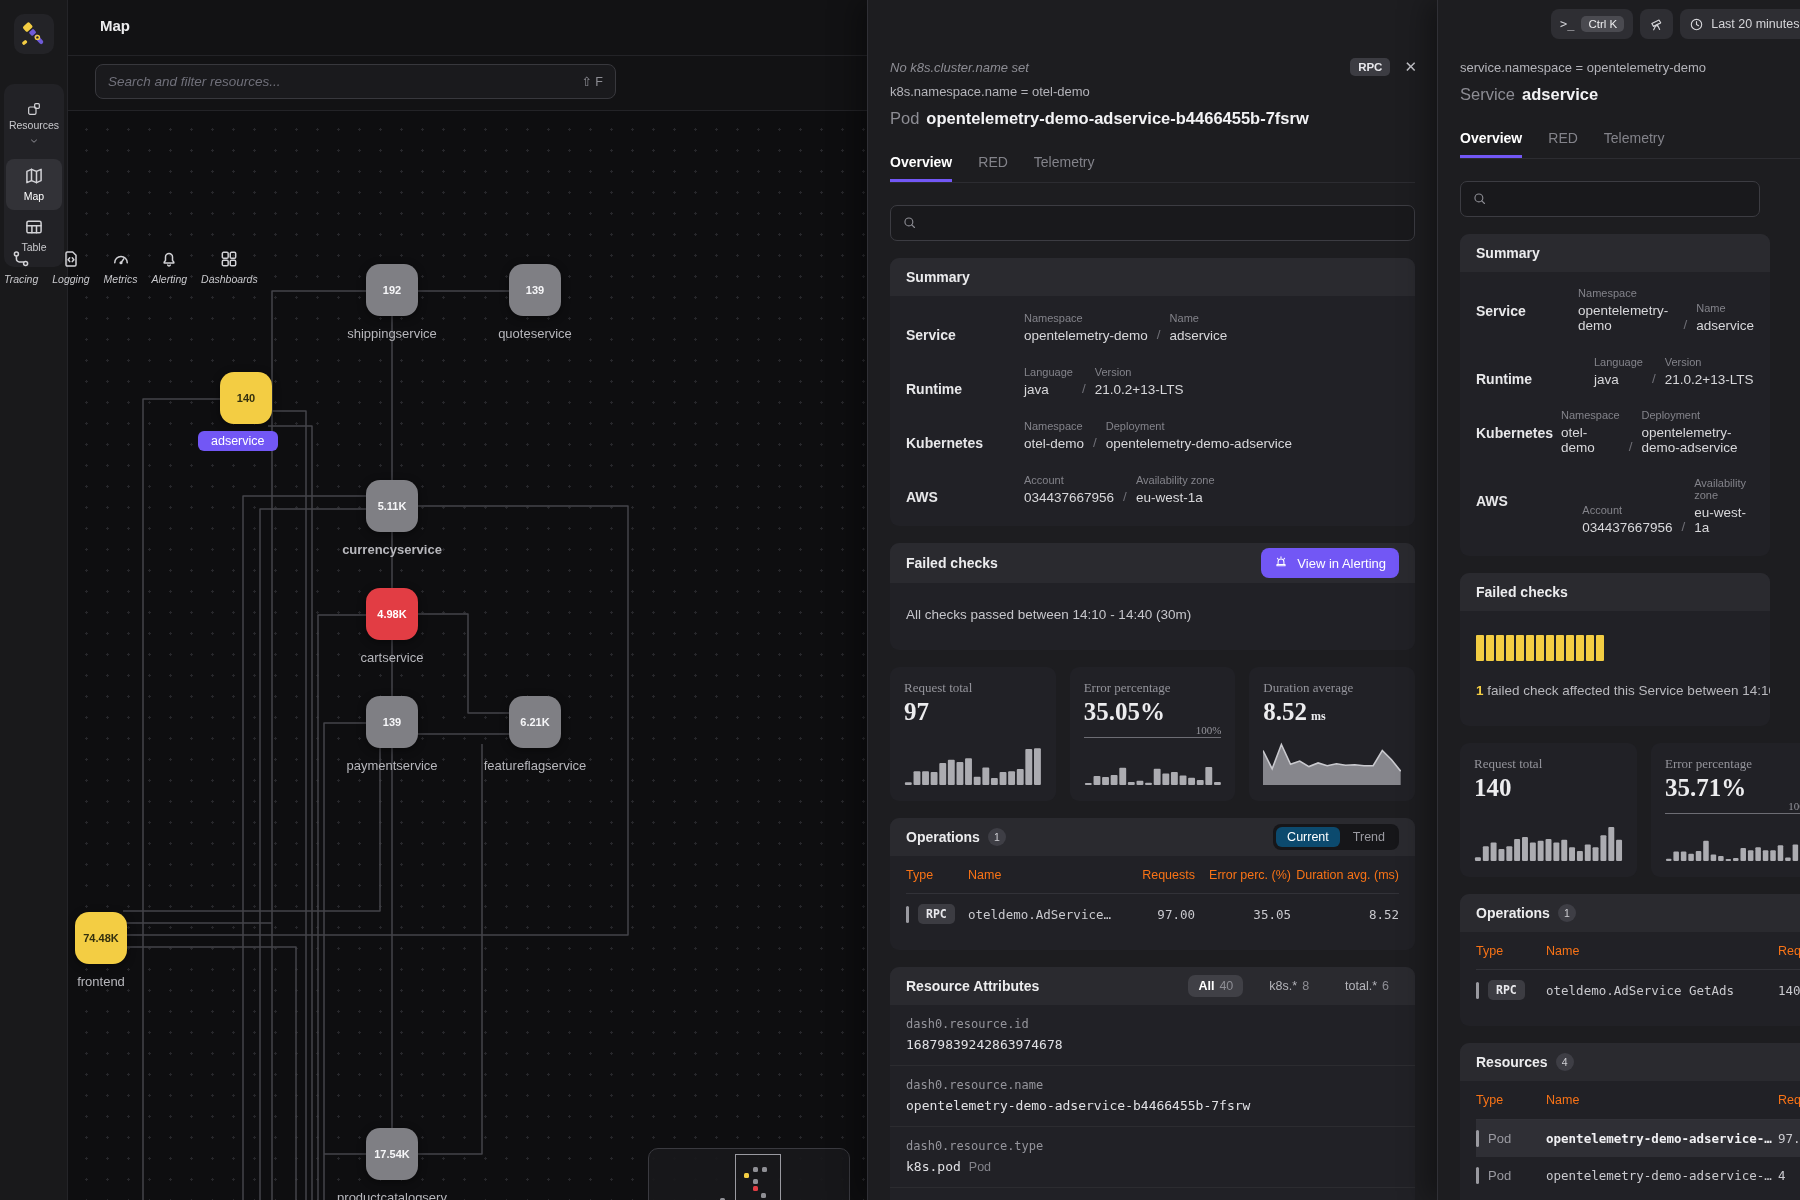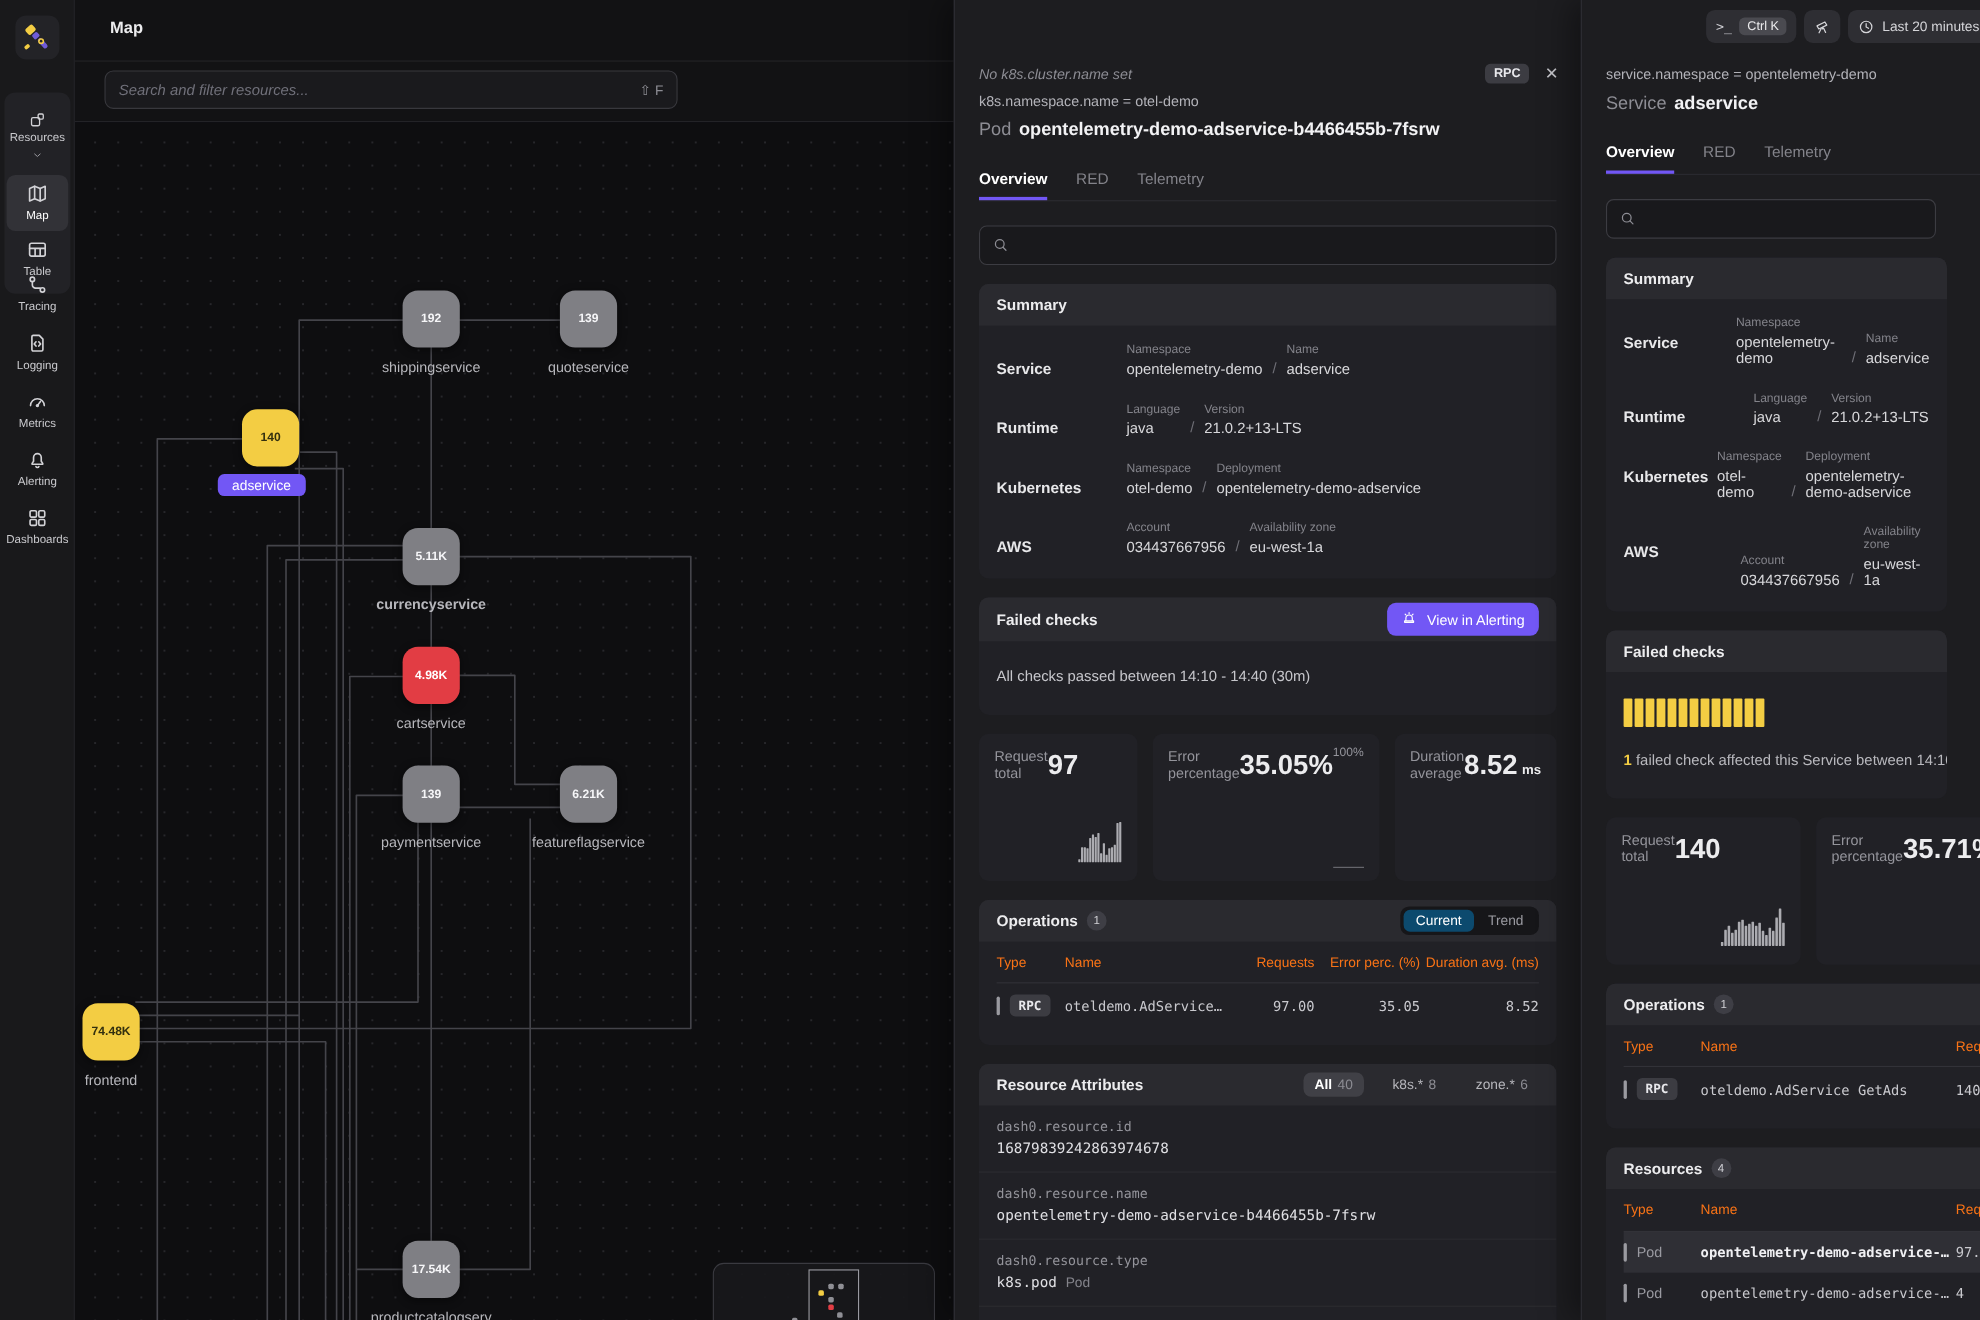--- a/index.html
+++ b/index.html
@@ -16,21 +16,21 @@
     background:#222226; padding:8px 2px 6px; }
   .nav-item { display:flex; flex-direction:column; align-items:center; gap:4px;
     padding:7px 0 8px; border-radius:8px; color:#d2d2d6; cursor:pointer; }
   .nav-item .lbl { font-size:10.5px; color:#c9c9cd; }
   .nav-item svg { width:20px; height:20px; }
   .nav-item.sel { background:#323237; }
   .nav-item.sel .lbl { color:#fff; }
   .chev { height:10px; display:flex; justify-content:center; color:#9a9aa0; }
   .chev svg { width:12px; height:12px; }
   .side-list { position:absolute; left:4px; top:242px; width:60px; display:flex;
-    flex-direction:column; gap:2px; }
+    flex-direction:row; gap:14px;font-style:italic; }
 
   
   .topbar-title { position:absolute; left:100px; top:17px; font-size:15px; font-weight:700; z-index:5; }
   .topbar-line { position:absolute; left:68px; top:55px; width:799px; height:1px; background:#232327; z-index:5; }
   .toolbar-line { position:absolute; left:68px; top:110px; width:799px; height:1px; background:#232327; z-index:5; }
   .searchbar { position:absolute; left:95px; top:64px; width:521px; height:35px; z-index:6;
     background:#1a1a1d; border:1px solid #38383d; border-radius:8px;
     display:flex; align-items:center; padding:0 12px; }
   .searchbar input { flex:1; background:transparent; border:none; outline:none;
     font-style:italic; font-size:13.5px; color:#d5d5d9; font-family:"Liberation Sans",sans-serif; }
@@ -109,21 +109,21 @@
     font-family:"Liberation Sans",sans-serif; }
   .btn-purple svg { width:14px; height:14px; }
   .failed-msg { font-size:13.5px; color:#c6c6cb; padding:10px 0 12px; }
   .strip { display:flex; gap:2px; margin:10px 0 22px; }
   .strip i { width:8px; height:26px; background:#f3cd43; border-radius:1px; }
   .fmsg2 { font-size:13.5px; color:#b9b9be; padding-bottom:12px; white-space:nowrap; }
   .fmsg2 b { color:#f3cd43; font-weight:700; }
 
   .mrow { display:flex; gap:14px; margin-top:17px; }
   .mcard { background:#212126; border-radius:9px; padding:13px 14px 12px; height:134px;
-    display:flex; flex-direction:row; }
+    display:flex; flex-direction:column;font-family:Liberation Serif, serif; }
   .panel.mid .mcard { flex:1; }
   .panel.right .mcard { width:177px; flex:none; }
   .mcard .mt { font-size:13px; color:#94949b; }
   .mcard .mv { font-size:25px; font-weight:700; margin-top:2px; }
   .mcard .mv .unit { font-size:12px; font-weight:700; margin-left:4px; }
   .mcard .axis { font-size:11px; color:#94949b; text-align:right; border-bottom:1px solid #6d6d74;
     padding-bottom:1px; margin-top:-2px; }
   .mcard .spark { margin-top:auto; }
 
   .toggle { background:#161619; border-radius:8px; padding:3px; display:flex; gap:2px; }
@@ -570,21 +570,21 @@
         <div class="pillset" id="attr-filters">
             <span class="pill on">
               <span class="l">All</span>
               <span class="c">40</span>
             </span>
             <span class="pill">
               <span class="l">k8s.*</span>
               <span class="c">8</span>
             </span>
             <span class="pill">
-              <span class="l">zone.*</span>
+              <span class="l">total.*</span>
               <span class="c">6</span>
             </span>
           </div>
       </div>
       <div id="pod-attrs">
           <div class="attr-row">
             <div class="ak">
               <span>dash0.resource.id</span>
             </div>
             <div class="av"><span>16879839242863974678</span></div>

